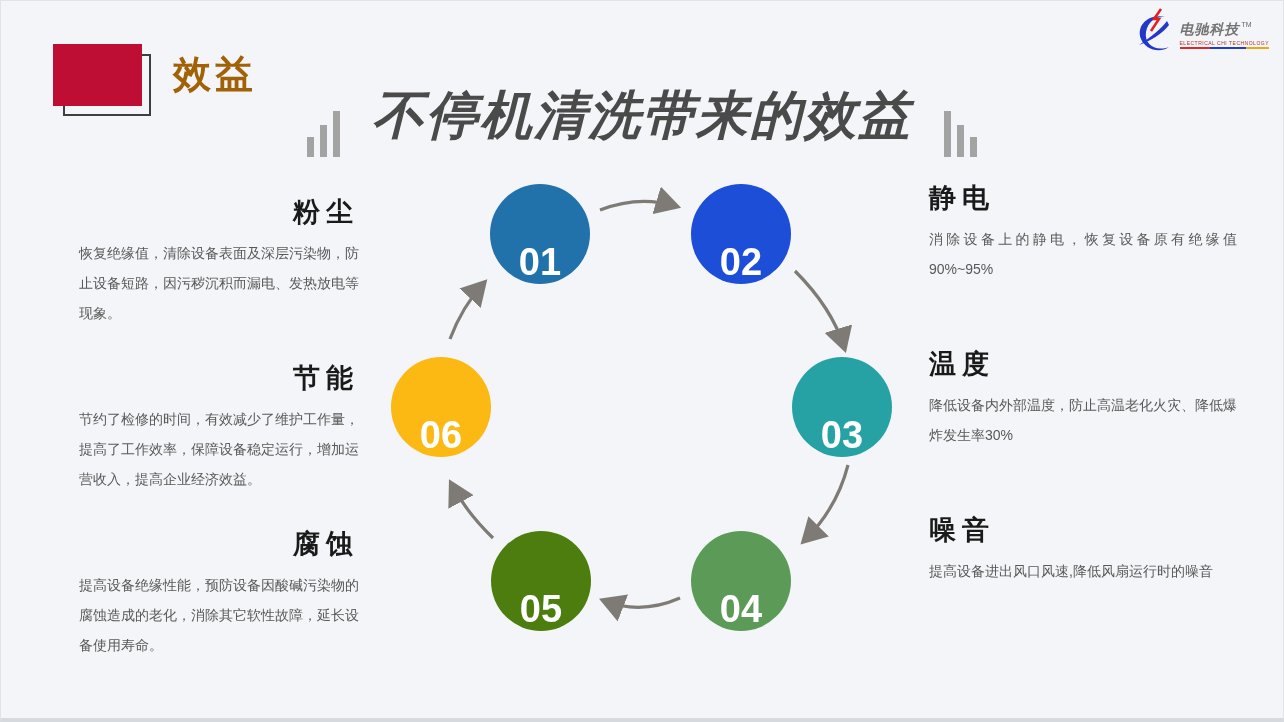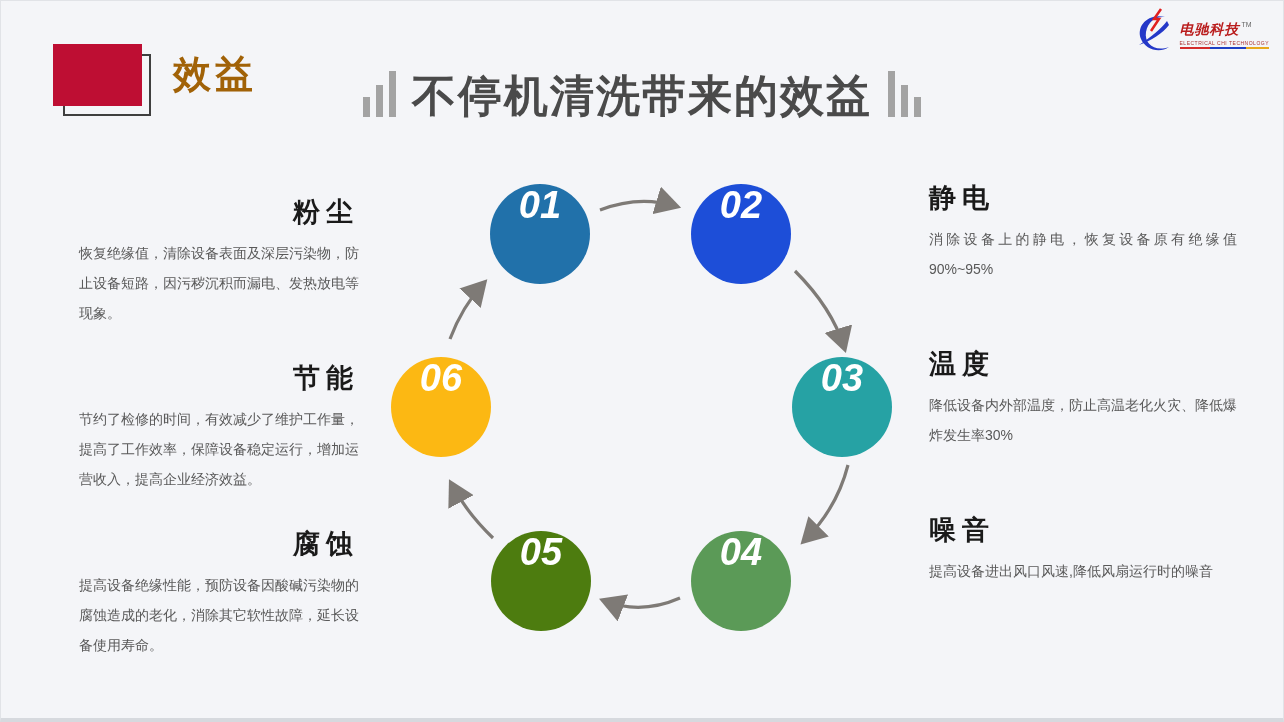--- a/index.html
+++ b/index.html
@@ -10,47 +10,47 @@
   }
   
   .accent-outline{position:absolute;left:62px;top:53px;width:84px;height:58px;border:2px solid #3F3F3F;}
   .accent-fill{position:absolute;left:52px;top:43px;width:89px;height:62px;background:#BE0E33;}
   .section-label{position:absolute;left:172px;top:48px;font-size:38px;font-weight:bold;color:#a16207;letter-spacing:4px;}
   
   .title-row{position:absolute;left:0;right:0;top:70px;display:flex;justify-content:center;align-items:flex-end;gap:16px;}
   .bars{display:flex;align-items:flex-end;gap:6px;padding-bottom:3px;}
   .bar{width:7px;background:#A3A3A3;}
   .bar.s{height:20px}.bar.m{height:32px}.bar.t{height:46px}
-  .main-title{font-size:44px;font-weight:bold;color:#4A4A4A;letter-spacing:2px;line-height:1.1;margin:0;}
+  .main-title{font-size:52px;font-weight:bold;color:#4A4A4A;letter-spacing:2px;line-height:1.1;margin:16px;font-style:italic;}
   
   .logo{position:absolute;right:14px;top:6px;display:flex;align-items:flex-start;gap:3px;}
   .logo-text{display:flex;flex-direction:column;padding-top:14px;}
   .logo-name-row{display:flex;align-items:flex-start;}
-  .logo-name{color:#b91c1c;font-weight:bold;font-size:14px;letter-spacing:1px;font-style:italic;}
+  .logo-name{color:#737373;font-weight:bold;font-size:14px;letter-spacing:1px;font-style:italic;}
   .logo-tm{font-size:7px;color:#666;margin-left:2px;}
   .logo-caption{font-size:5px;color:#A83030;letter-spacing:0.5px;margin-top:1px;white-space:nowrap;}
   .logo-underline{display:flex;height:2px;margin-top:1px;}
   .logo-underline .u1{width:34%;background:#D42B2B;}
   .logo-underline .u2{width:40%;background:#1E3FC4;}
   .logo-underline .u3{width:26%;background:#E8A81C;}
   
   .benefit{position:absolute;}
   .benefit-title{font-size:27px;font-weight:bold;color:#1A1A1A;letter-spacing:6px;margin:0 0 10px 0;line-height:1.15;}
   .benefit-body{font-size:14px;color:#595959;line-height:30px;text-align:justify;margin:0;}
   .benefit-left{left:78px;width:280px;margin-top:20px;}
   .benefit-left .benefit-title{text-align:right;}
   .benefit-right{left:928px;width:308px;}
   .pos-1{top:176px}.pos-2{top:342px}.pos-3{top:508px}
   .pos-4{top:182px}.pos-5{top:348px}.pos-6{top:514px}
   
   .arrows{position:absolute;left:0;top:0;pointer-events:none;}
   .step{
     position:absolute;width:100px;height:100px;border-radius:50%;
-    display:flex;align-items:flex-start;justify-content:center;
-    color:#ffffff;font-size:38px;font-weight:bold;font-style:italic;
+    display:flex;align-items:flex-end;justify-content:center;
+    color:#ffffff;font-size:38px;font-weight:bold;
   }
   .step-01{left:489px;top:183px}
   .step-02{left:690px;top:183px}
   .step-03{left:791px;top:356px}
   .step-04{left:690px;top:530px}
   .step-05{left:490px;top:530px}
   .step-06{left:390px;top:356px}
 </style>
 </head>
 <body>

